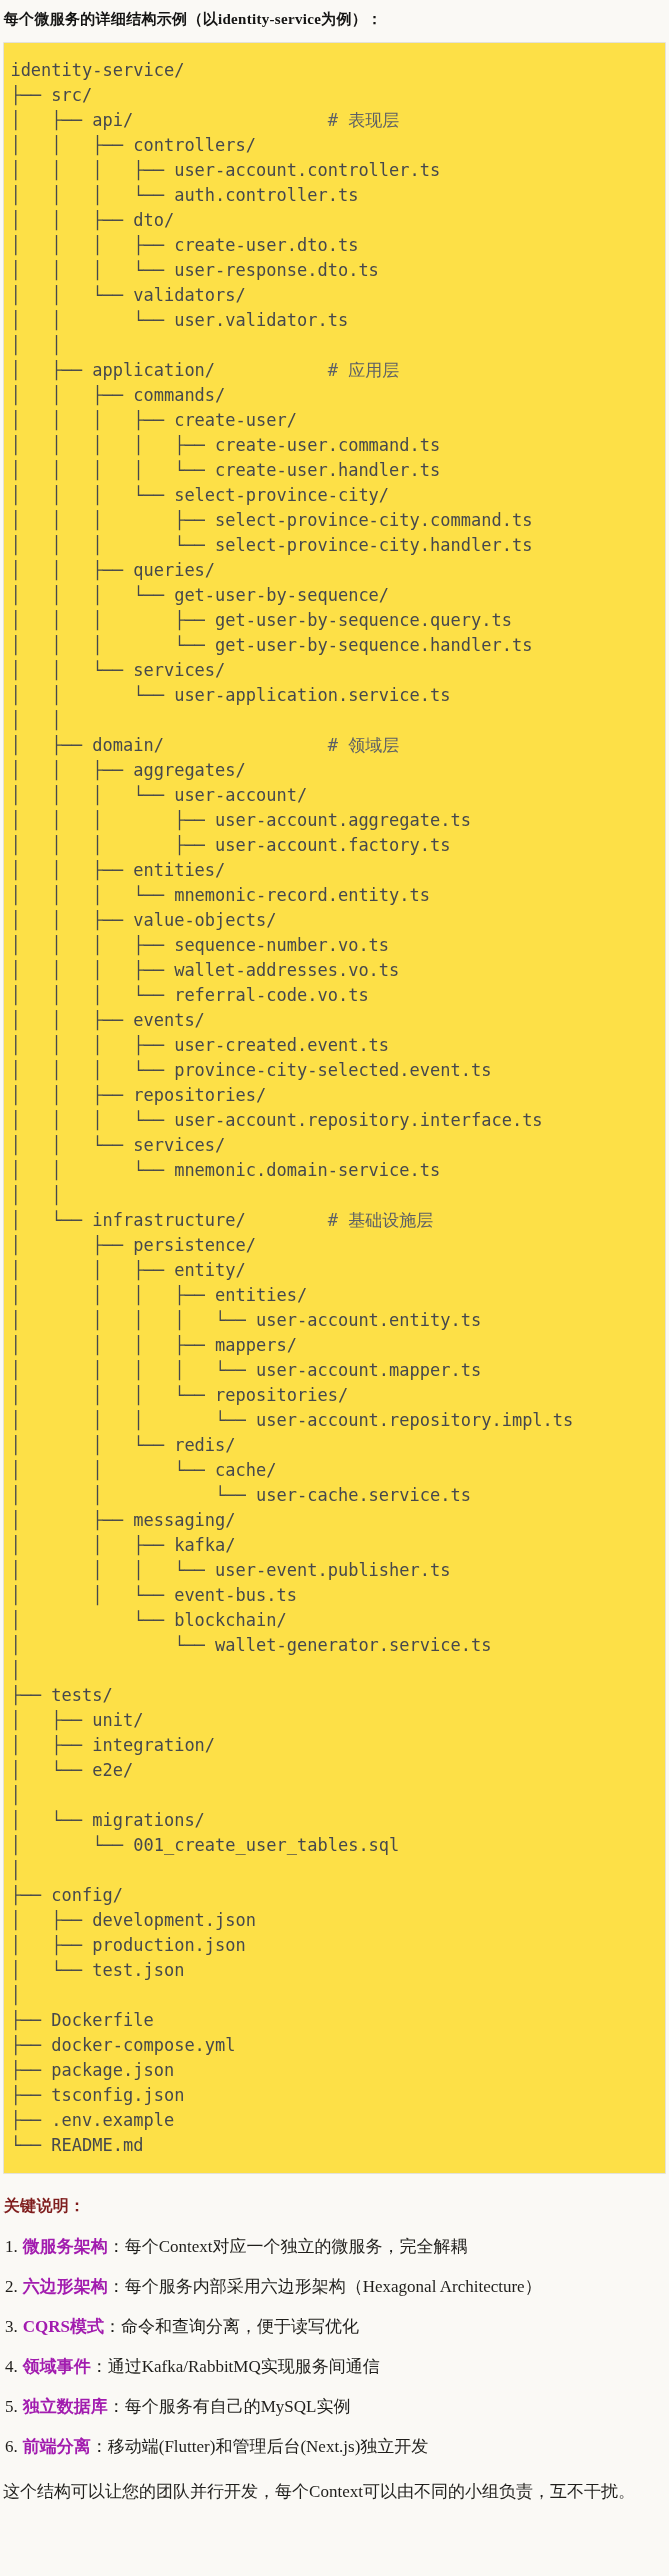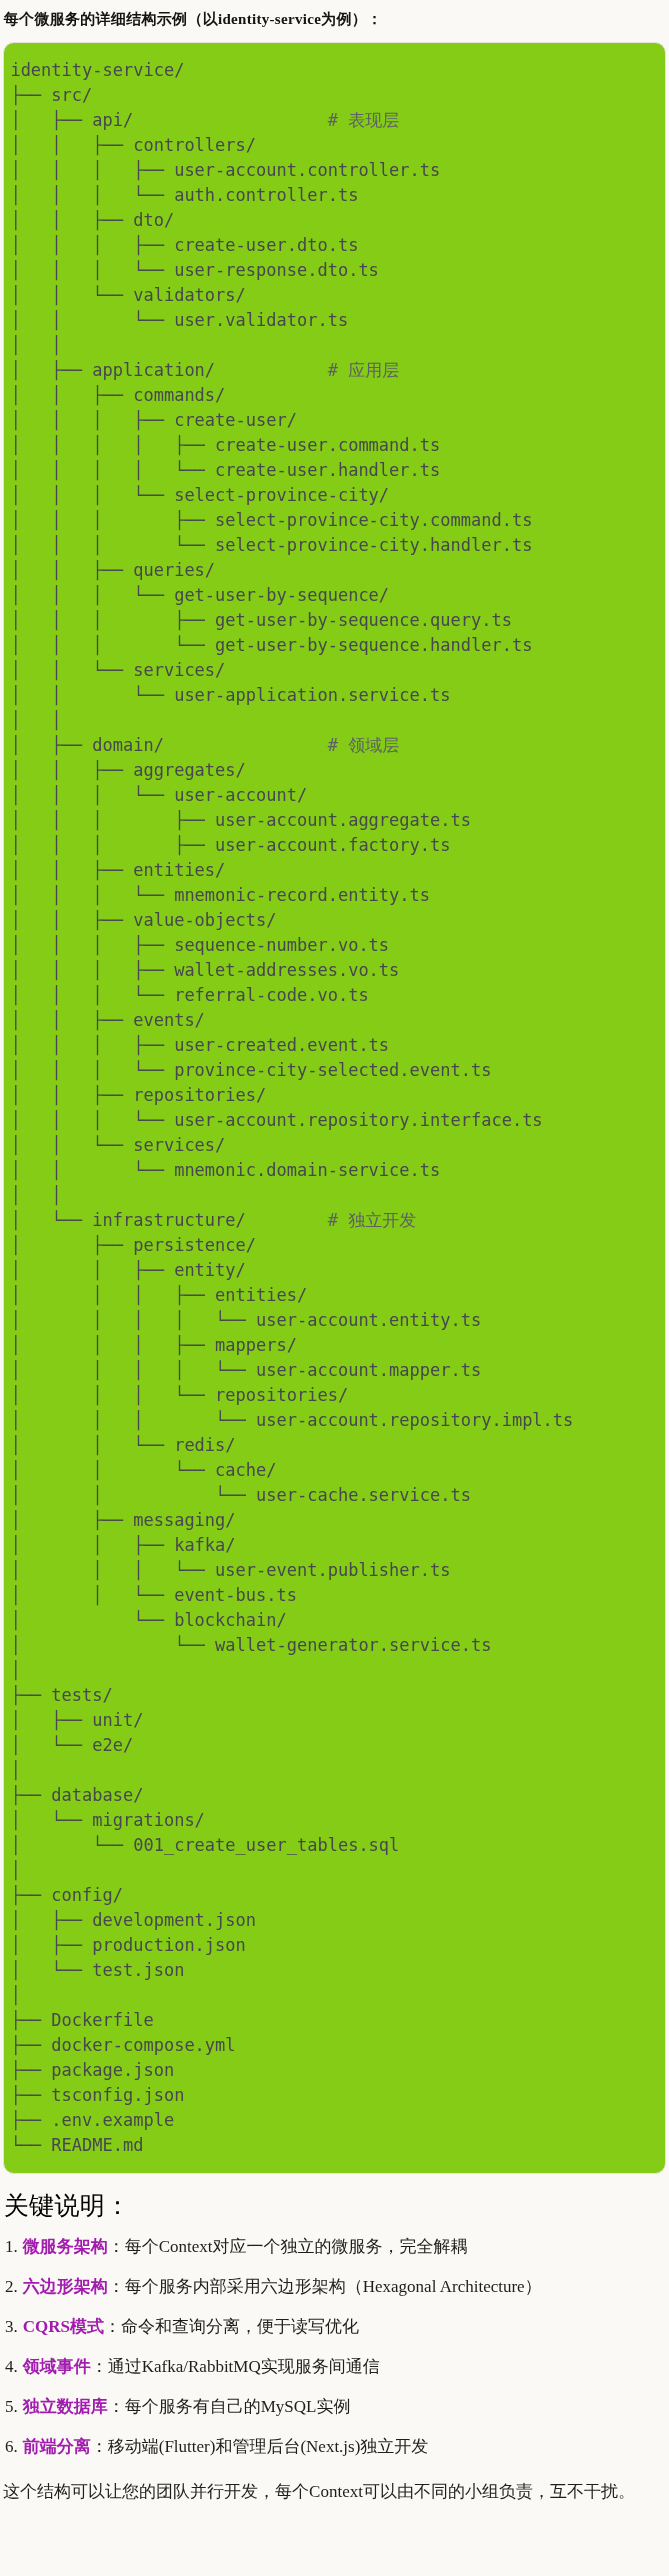--- a/index.html
+++ b/index.html
@@ -18,41 +18,41 @@
   .page-title {
     font-size: 15px;
     font-weight: 700;
     color: #141413;
     margin: 3.8px 1.3px 10px 1.3px;
     line-height: 26px;
     letter-spacing: 0.3px;
   }
   .code-block {
     margin: 0 0.6px;
-    background: #84cc16;
+    background: #fde047;
     border: 0.6px solid #E4E2D9;
-    border-radius: 11px;
+    border-radius: 1px;
     padding: 15px 7.5px 15px 6.3px;
     overflow: hidden;
   }
   .tree-line {
     font-family: "DejaVu Sans Mono", "Liberation Mono", monospace;
     font-size: 17px;
     line-height: 25px;
     height: 25px;
     white-space: pre;
     color: #46484d;
   }
   .tree-comment {
     color: #5d6066;
   }
   .notes-heading {
-    font-size: 25px;
-    font-weight: 400;
-    color: #000000;
+    font-size: 16px;
+    font-weight: 700;
+    color: #7f1d1d;
     margin: 17.5px 1.3px 0 1.3px;
     line-height: 27.5px;
     letter-spacing: 0.3px;
   }
   .note-item {
     font-size: 17px;
     line-height: 25px;
     margin: 15px 1.3px 0 2.5px;
     color: #1f1e1b;
   }
@@ -119,44 +119,44 @@
         <div class="tree-line">│   │   │   ├── wallet-addresses.vo.ts</div>
         <div class="tree-line">│   │   │   └── referral-code.vo.ts</div>
         <div class="tree-line">│   │   ├── events/</div>
         <div class="tree-line">│   │   │   ├── user-created.event.ts</div>
         <div class="tree-line">│   │   │   └── province-city-selected.event.ts</div>
         <div class="tree-line">│   │   ├── repositories/</div>
         <div class="tree-line">│   │   │   └── user-account.repository.interface.ts</div>
         <div class="tree-line">│   │   └── services/</div>
         <div class="tree-line">│   │       └── mnemonic.domain-service.ts</div>
         <div class="tree-line">│   │</div>
-        <div class="tree-line"><span>│   └── infrastructure/        </span><span class="tree-comment"># 独立开发</span></div>
+        <div class="tree-line"><span>│   └── infrastructure/        </span><span class="tree-comment"># 基础设施层</span></div>
         <div class="tree-line">│       ├── persistence/</div>
         <div class="tree-line">│       │   ├── entity/</div>
         <div class="tree-line">│       │   │   ├── entities/</div>
         <div class="tree-line">│       │   │   │   └── user-account.entity.ts</div>
         <div class="tree-line">│       │   │   ├── mappers/</div>
         <div class="tree-line">│       │   │   │   └── user-account.mapper.ts</div>
         <div class="tree-line">│       │   │   └── repositories/</div>
         <div class="tree-line">│       │   │       └── user-account.repository.impl.ts</div>
         <div class="tree-line">│       │   └── redis/</div>
         <div class="tree-line">│       │       └── cache/</div>
         <div class="tree-line">│       │           └── user-cache.service.ts</div>
         <div class="tree-line">│       ├── messaging/</div>
         <div class="tree-line">│       │   ├── kafka/</div>
         <div class="tree-line">│       │   │   └── user-event.publisher.ts</div>
         <div class="tree-line">│       │   └── event-bus.ts</div>
         <div class="tree-line">│           └── blockchain/</div>
         <div class="tree-line">│               └── wallet-generator.service.ts</div>
         <div class="tree-line">│</div>
         <div class="tree-line">├── tests/</div>
         <div class="tree-line">│   ├── unit/</div>
+        <div class="tree-line">│   ├── integration/</div>
         <div class="tree-line">│   └── e2e/</div>
         <div class="tree-line">│</div>
-        <div class="tree-line">├── database/</div>
         <div class="tree-line">│   └── migrations/</div>
         <div class="tree-line">│       └── 001_create_user_tables.sql</div>
         <div class="tree-line">│</div>
         <div class="tree-line">├── config/</div>
         <div class="tree-line">│   ├── development.json</div>
         <div class="tree-line">│   ├── production.json</div>
         <div class="tree-line">│   └── test.json</div>
         <div class="tree-line">│</div>
         <div class="tree-line">├── Dockerfile</div>
         <div class="tree-line">├── docker-compose.yml</div>

